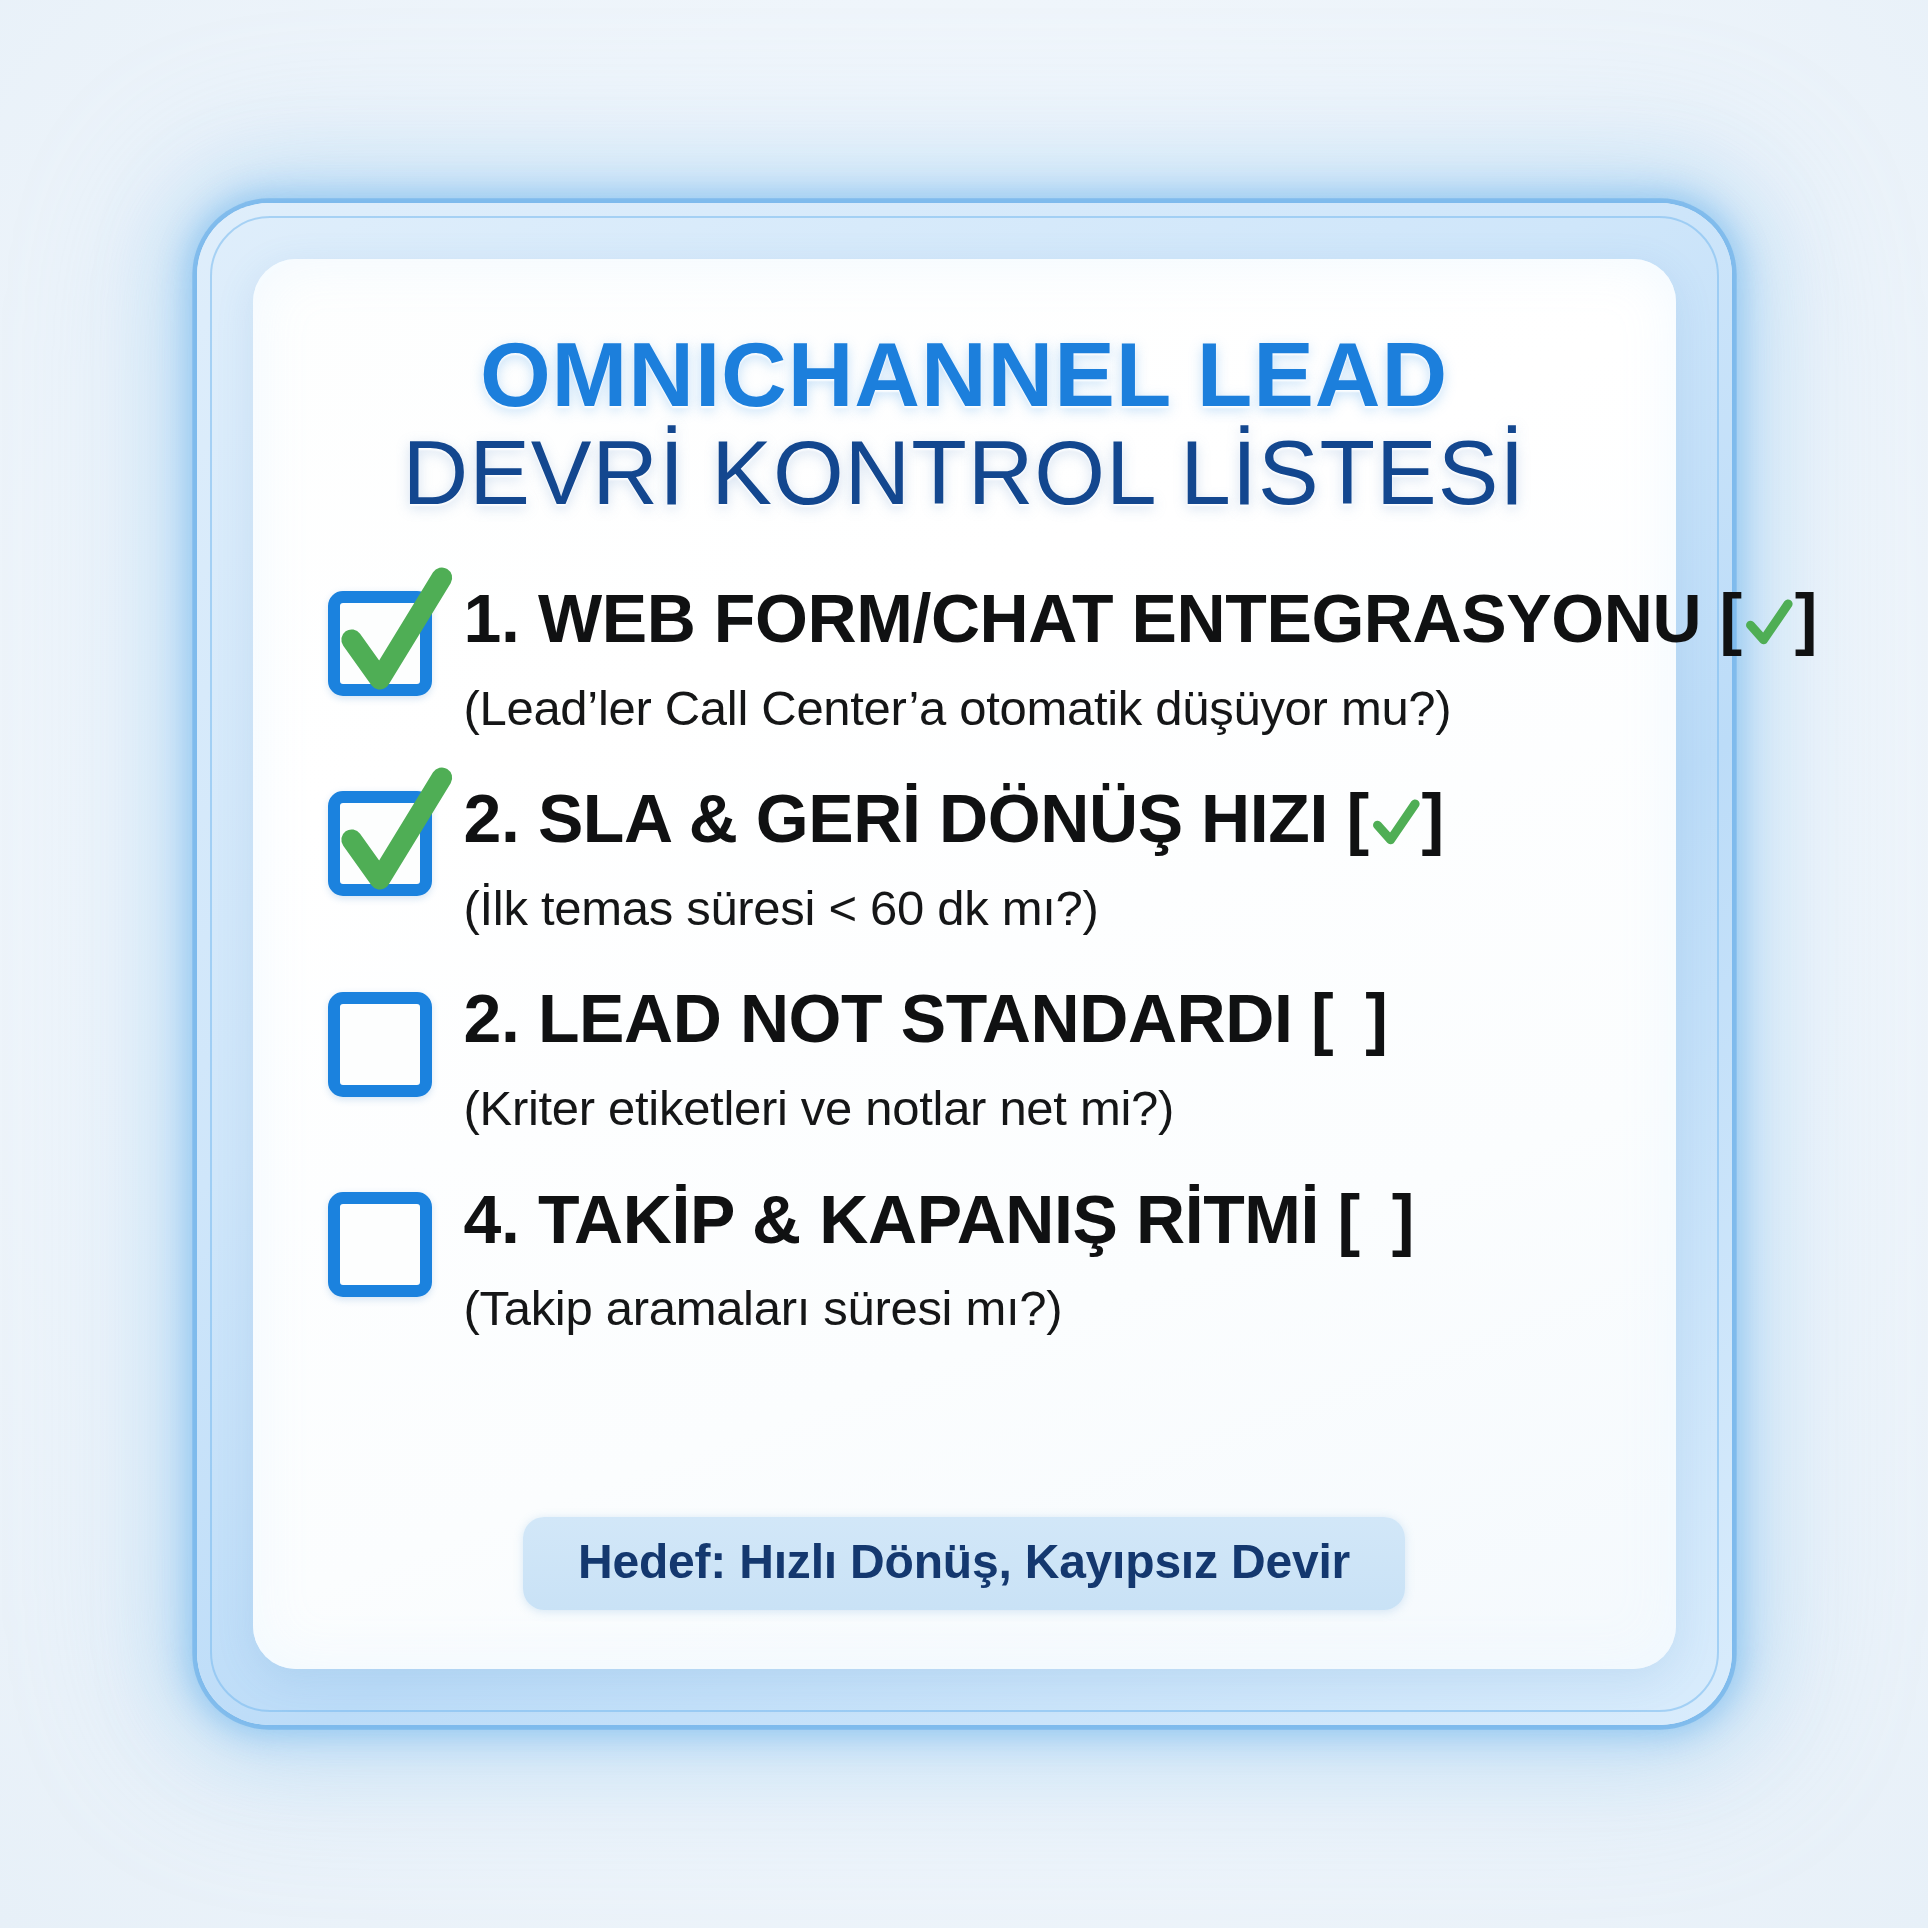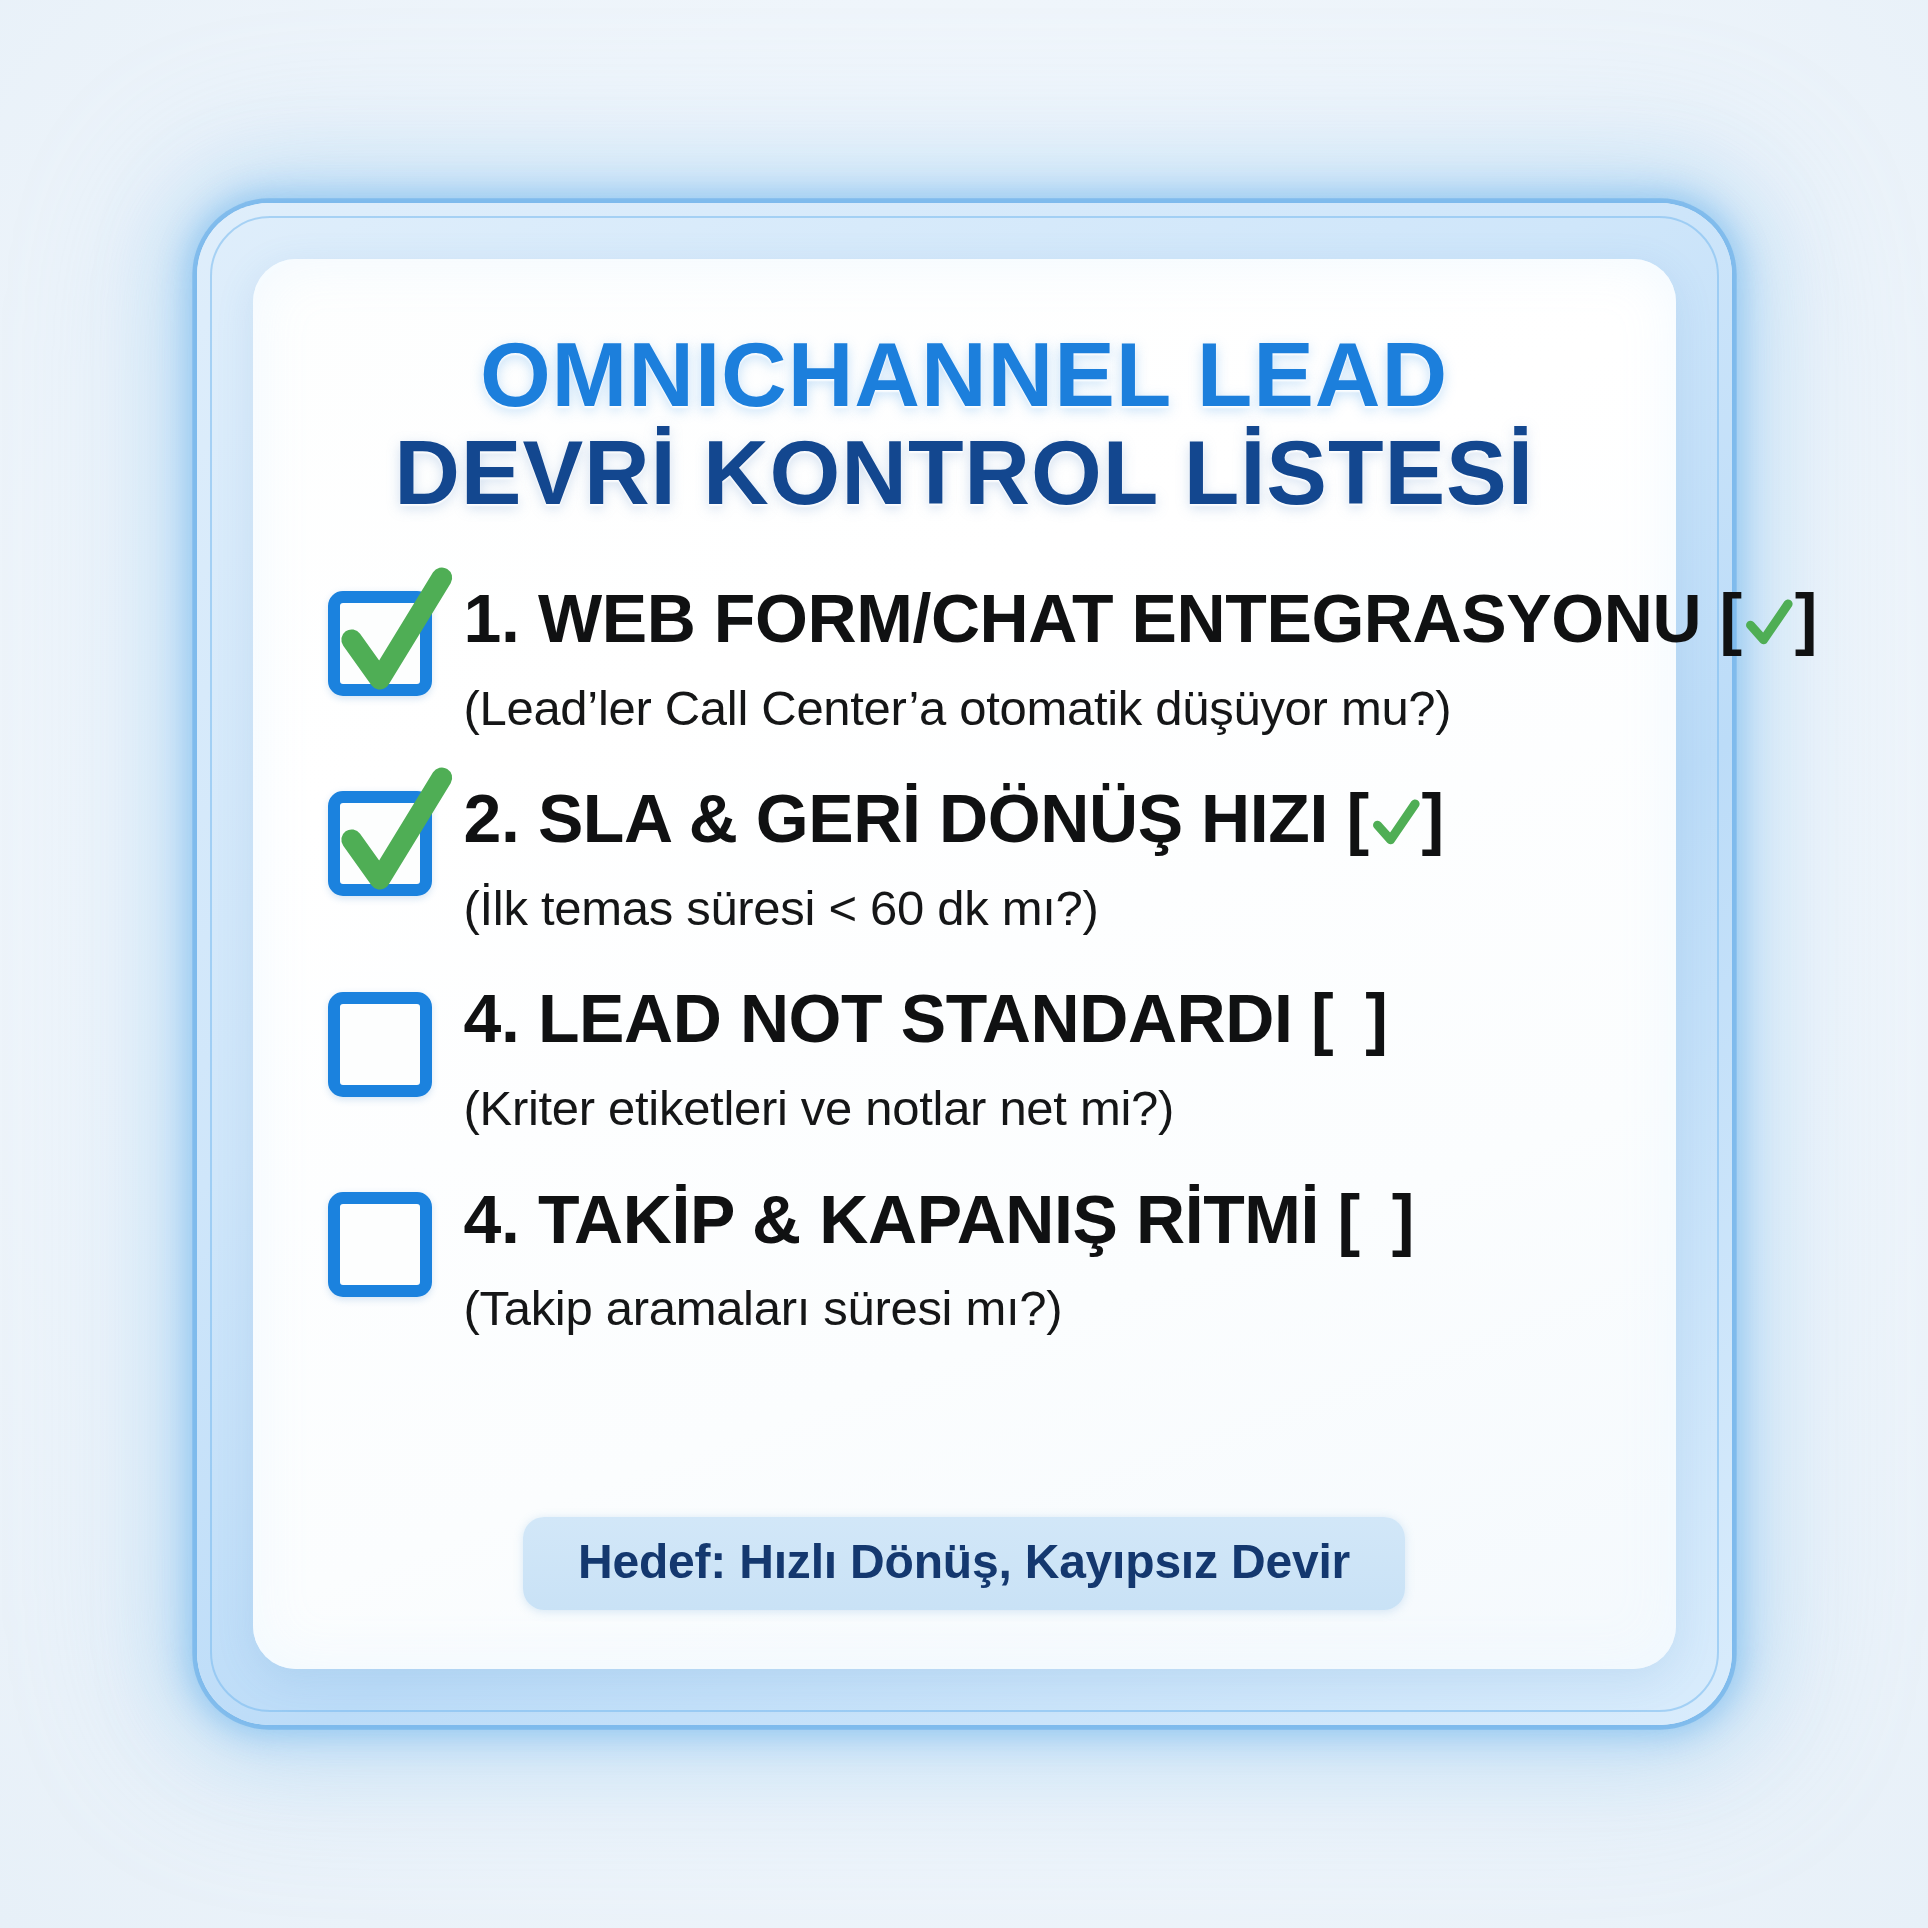--- a/index.html
+++ b/index.html
@@ -69,21 +69,21 @@
     font-size: 91px;
     font-weight: 700;
     letter-spacing: 0.9px;
     line-height: 1.04;
     color: #1c7fdc;
     text-shadow: 0 1.9px 1.9px rgba(255,255,255,0.95), 0 3.8px 13px rgba(120,185,240,0.45);
   }
   .title-line-2 {
     display: block;
     font-size: 91px;
-    font-weight: 700;
+    font-weight: 400;
     letter-spacing: 0.9px;
     line-height: 1.1;
     color: #13478f;
     text-shadow: 0 1.9px 1.9px rgba(255,255,255,0.95), 0 3.8px 13px rgba(120,160,210,0.35);
   }
 
   
   .checklist {
     flex: 1 1 auto;
     display: flex;
@@ -228,21 +228,21 @@
           </div>
           <div class="row-sub">(İlk temas süresi &lt; 60 dk mı?)</div>
         </div>
       </div>
 
       <div class="check-row">
         <div class="checkbox">
           <div class="box"></div>
         </div>
         <div class="row-text">
-          <div class="row-title"><span>4. LEAD NOT STANDARDI</span>
+          <div class="row-title"><span>2. LEAD NOT STANDARDI</span>
             <span class="bracket">[</span><span class="bracket-gap"></span><span class="bracket">]</span>
           </div>
           <div class="row-sub">(Kriter etiketleri ve notlar net mi?)</div>
         </div>
       </div>
 
       <div class="check-row">
         <div class="checkbox">
           <div class="box"></div>
         </div>

